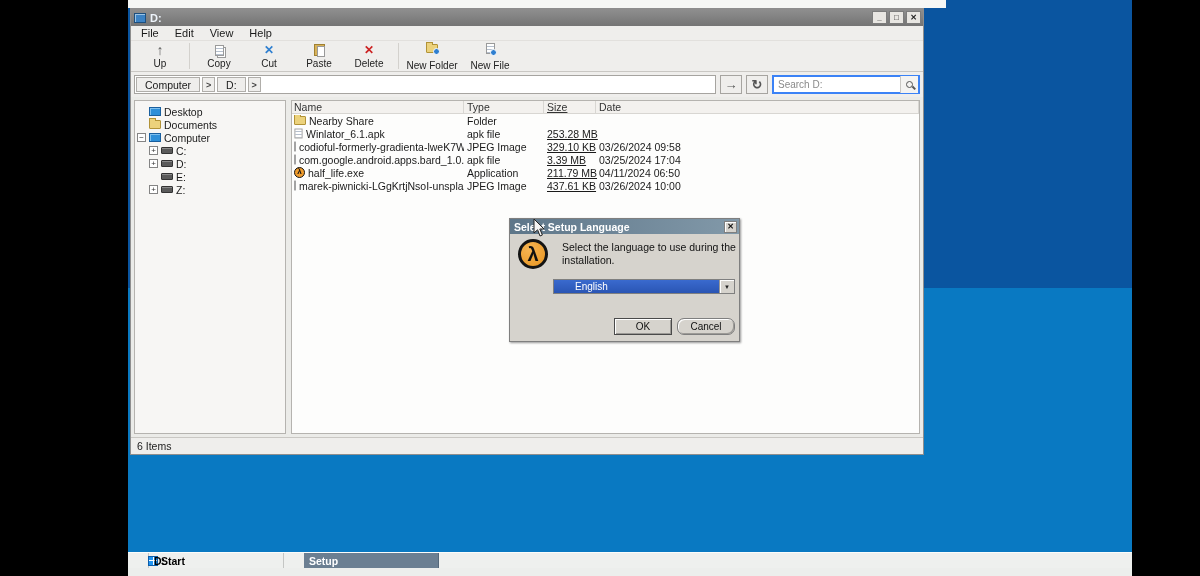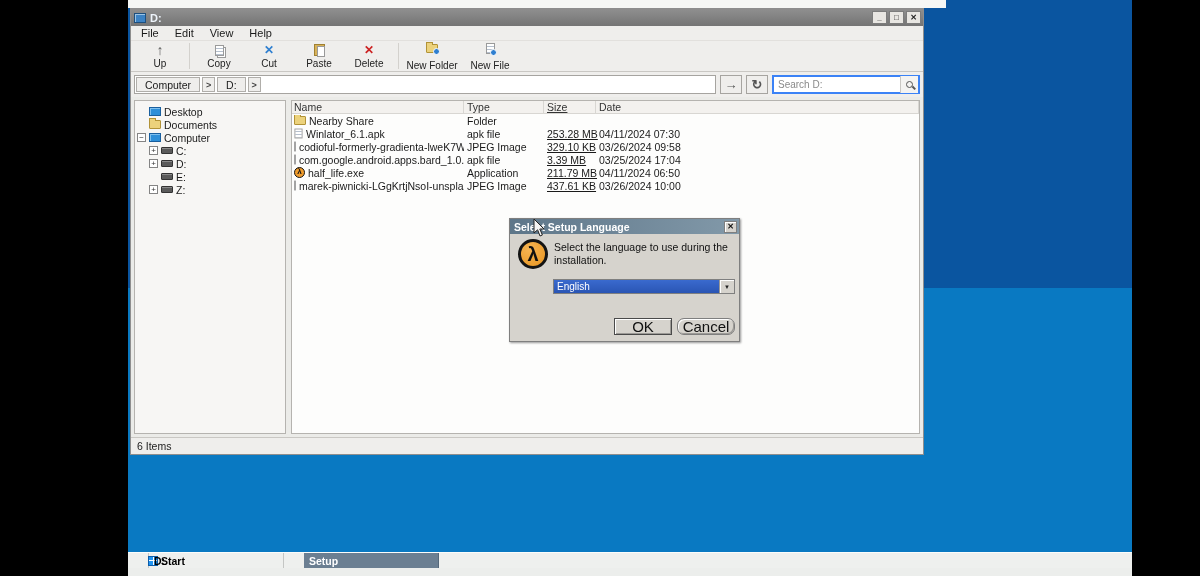--- a/index.html
+++ b/index.html
@@ -106,28 +106,28 @@
                   align-items:center; padding:0 2px 0 4px; }
   .dlg-title { flex:1; color:#fff; font-size:10.5px; font-weight:bold; }
   .dlg-close { width:13px; height:12px; background:#d6d3cd; border:1px solid #7f7f7f;
                box-shadow:inset 1px 1px 0 #fff; font-size:8px; font-weight:bold; color:#111;
                line-height:10px; text-align:center; }
   .dlg-body { position:relative; height:108px; }
   .hl-icon { position:absolute; left:8px; top:5px; width:30px; height:30px; border-radius:50%;
              background:radial-gradient(circle at 35% 30%,#f6b554,#e8941f); border:3px solid #141414;
              color:#101010; font-size:20px; font-weight:bold; display:flex; align-items:center;
              justify-content:center; line-height:1; }
-  .dlg-msg { position:absolute; left:44px; top:7px; font-size:10.5px; color:#111; line-height:13px; }
+  .dlg-msg { position:absolute; left:52px; top:7px; font-size:10.5px; color:#111; line-height:13px; }
   .combo { position:absolute; left:43px; top:45px; width:182px; height:15px; border:1px solid #7f7f7f;
            box-shadow:inset 1px 1px 0 #555; display:flex; background:#fff; }
   .combo-sel { flex:1; background:linear-gradient(#3a6ace,#2a55b4); color:#fff; font-size:10px;
-               display:flex; align-items:center; padding-left:3px; }
+               display:flex; align-items:center; padding-left:21px; }
   .combo-btn { width:15px; background:#d6d3cd; border-left:1px solid #9a9896; box-shadow:inset 1px 1px 0 #fff;
                display:flex; align-items:center; justify-content:center; font-size:6px; color:#222; }
-  .dlg-btn { position:absolute; top:84px; width:58px; height:17px; background:#d6d3cd; font-size:15px;
+  .dlg-btn { position:absolute; top:84px; width:58px; height:17px; background:#d6d3cd; font-size:10px;
              color:#111; display:flex; align-items:center; justify-content:center;
              border:1px solid #7f7f7f; box-shadow:inset 1px 1px 0 #fff, inset -1px -1px 0 #9c9a96; }
   .btn-ok { left:104px; border-color:#4a4a4a; }
   .btn-cancel { left:167px;border-radius:7px; }
 
   
   .cursor { position:absolute; left:405px; top:219px; z-index:9; }
 
   
   .taskbar { position:absolute; left:0; top:552px; width:100%; height:16px; background:#eef0ee;
@@ -292,21 +292,20 @@
           <span class="c-size"></span>
           <span class="c-date"></span>
         </div>
         <div class="frow">
           <span class="c-name">
               <span class="page file-page"></span>
               <span>Winlator_6.1.apk</span>
             </span>
           <span class="c-type">apk file</span>
           <span class="c-size">253.28 MB</span>
-          <span class="c-date">04/11/2024 07:30</span>
         </div>
         <div class="frow">
           <span class="c-name">
               <span class="page file-page"></span>
               <span>codioful-formerly-gradienta-lweK7W...</span>
             </span>
           <span class="c-type">JPEG Image</span>
           <span class="c-size">329.10 KB</span>
           <span class="c-date">03/26/2024 09:58</span>
         </div>

